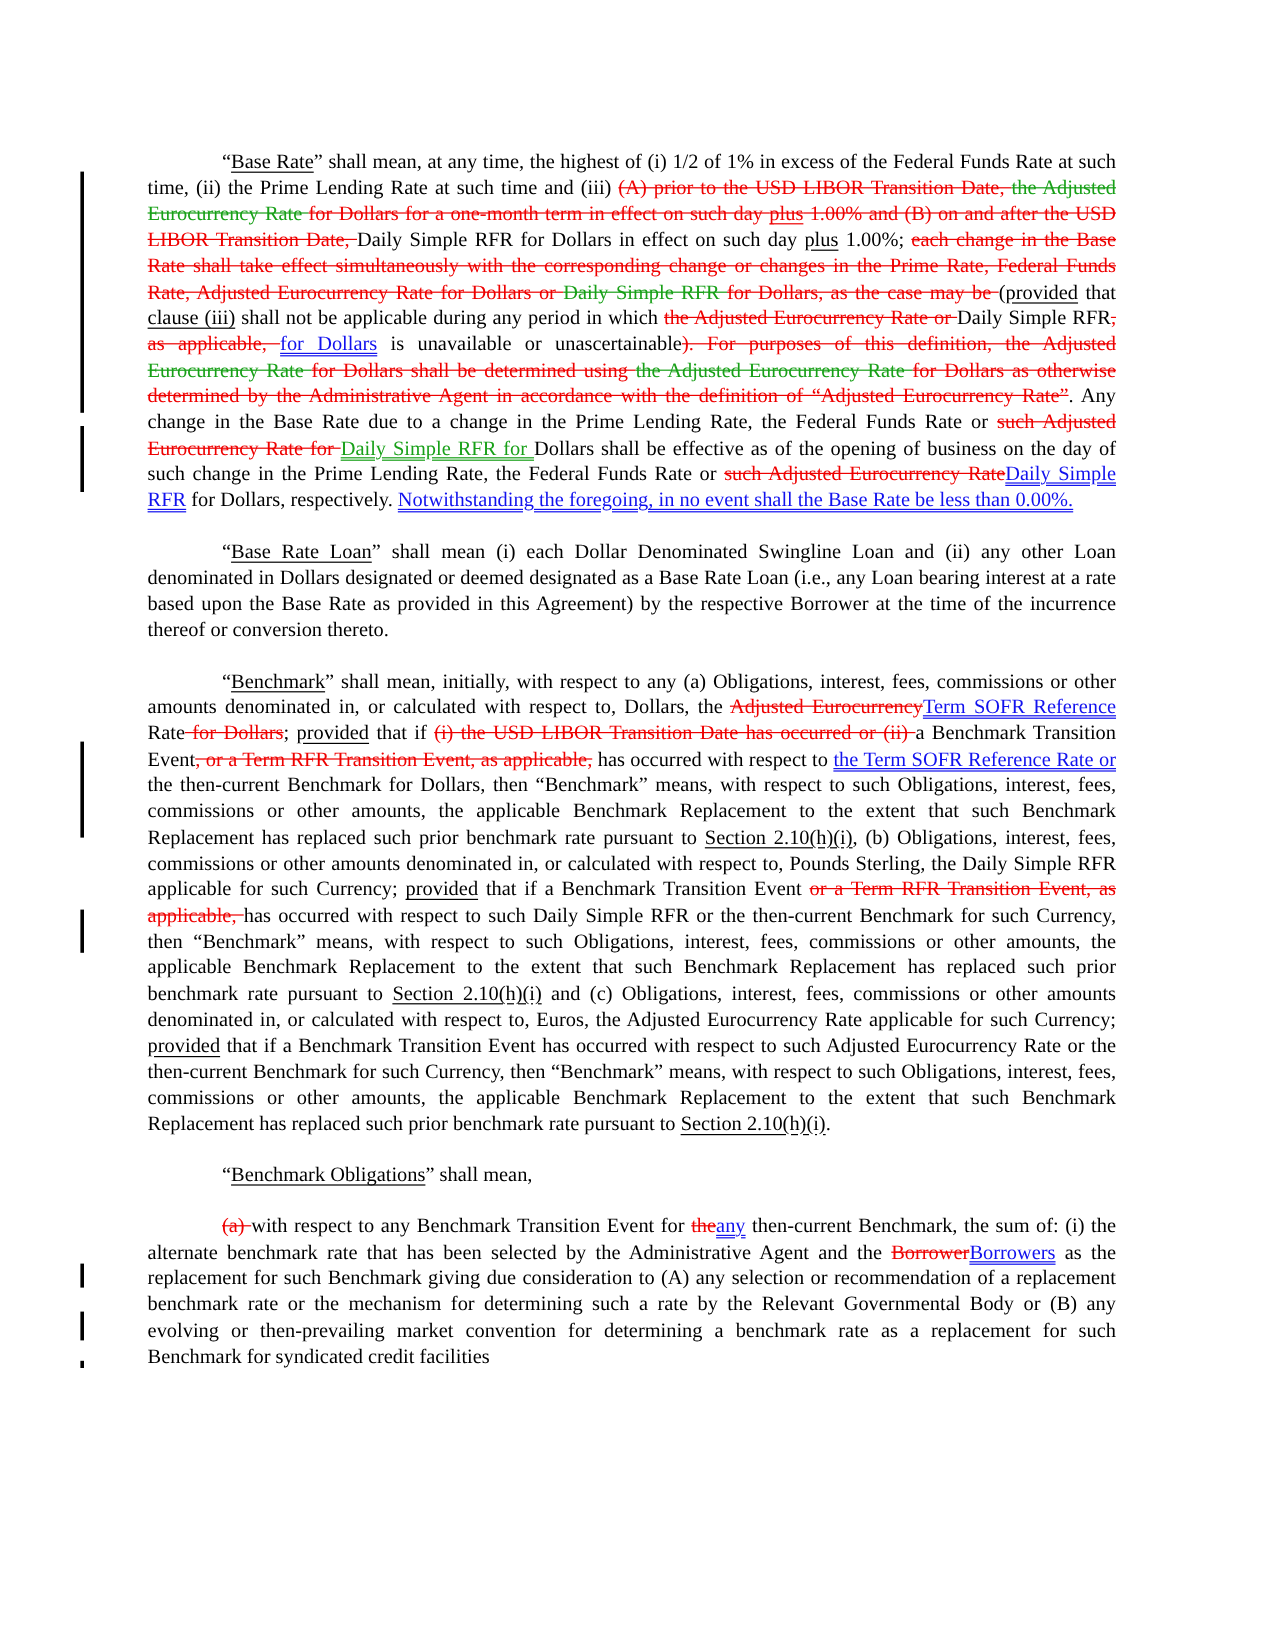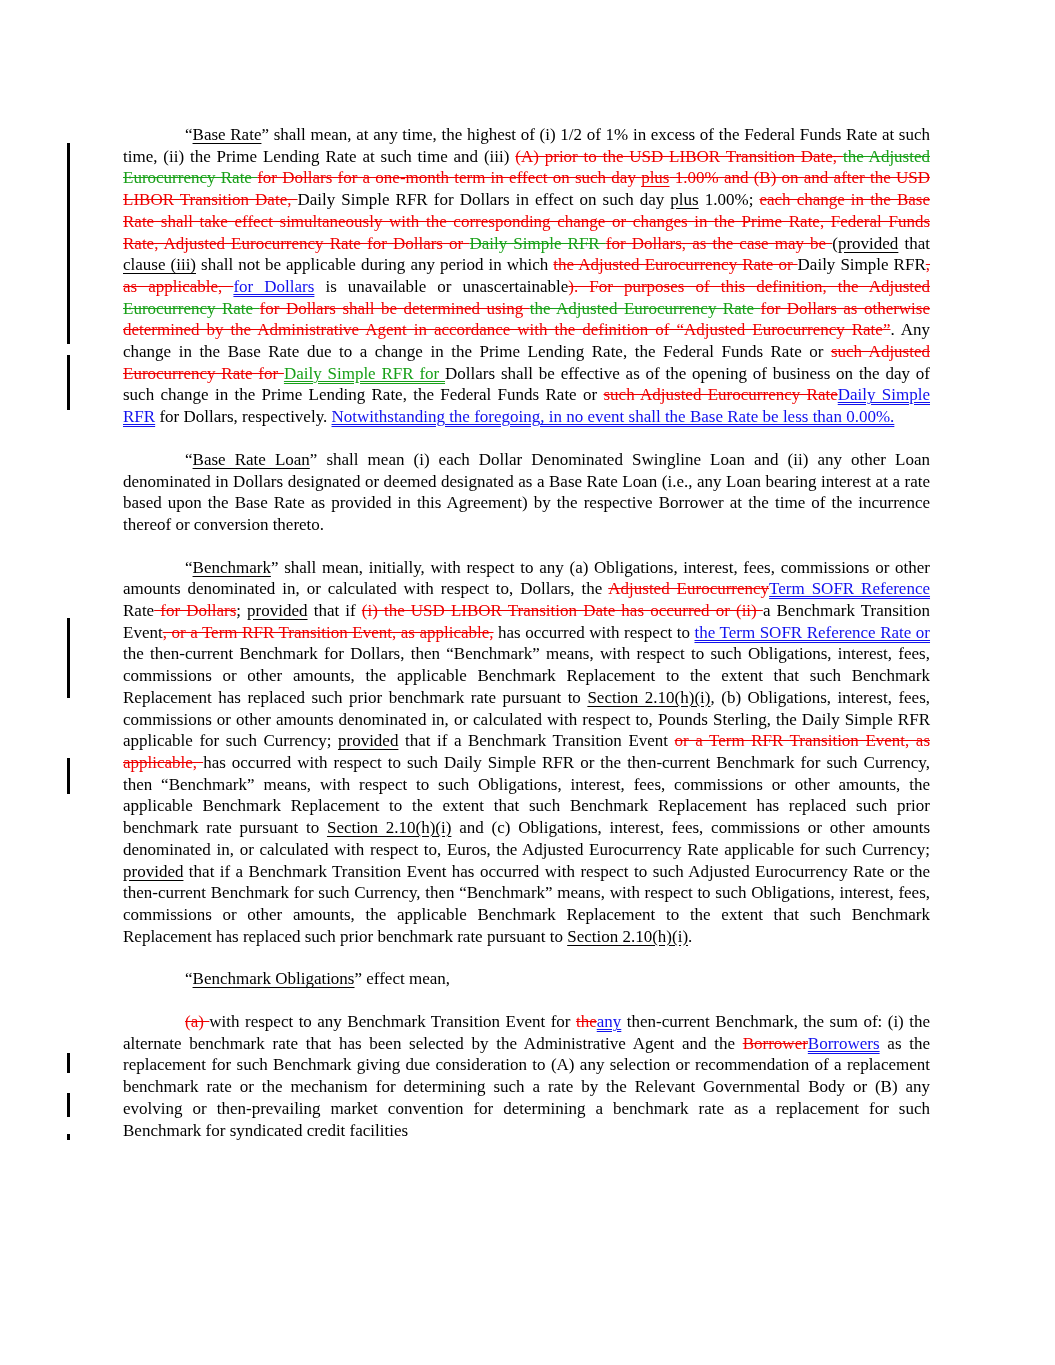--- a/index.html
+++ b/index.html
@@ -64,21 +64,21 @@
 </style>
 </head>
 <body>
 
 <div class="page">
 
   <div class="content" id="doc-body">
       <p class="para"><span class="seg-normal">“</span><span class="seg-term">Base Rate</span><span class="seg-normal">” shall mean, at any time, the highest of (i) 1/2 of 1% in excess of the Federal Funds Rate at such time, (ii) the Prime Lending Rate at such time and (iii) </span><span class="seg-del-red">(A) prior to the USD LIBOR Transition Date, </span><span class="seg-del-green">the Adjusted Eurocurrency Rate </span><span class="seg-del-red">for Dollars for a one-month term in effect on such day </span><span class="seg-del-red-underline">plus</span><span class="seg-del-red"> 1.00% and (B) on and after the USD LIBOR Transition Date, </span><span class="seg-normal">Daily Simple RFR for Dollars in effect on such day </span><span class="seg-underline">plus</span><span class="seg-normal"> 1.00%; </span><span class="seg-del-red">each change in the Base Rate shall take effect simultaneously with the corresponding change or changes in the Prime Rate, Federal Funds Rate, Adjusted Eurocurrency Rate for Dollars or </span><span class="seg-del-green">Daily Simple RFR </span><span class="seg-del-red">for Dollars, as the case may be </span><span class="seg-normal">(</span><span class="seg-term">provided</span><span class="seg-normal"> that </span><span class="seg-term">clause (iii)</span><span class="seg-normal"> shall not be applicable during any period in which </span><span class="seg-del-red">the Adjusted Eurocurrency Rate or </span><span class="seg-normal">Daily Simple RFR</span><span class="seg-del-red">, as applicable, </span><span class="seg-ins-blue">for Dollars</span><span class="seg-normal"> is unavailable or unascertainable</span><span class="seg-del-red">).  For purposes of this definition, the Adjusted </span><span class="seg-del-green">Eurocurrency Rate </span><span class="seg-del-red">for Dollars shall be determined using </span><span class="seg-del-green">the Adjusted Eurocurrency Rate </span><span class="seg-del-red">for Dollars as otherwise determined by the Administrative Agent in accordance with the definition of “Adjusted Eurocurrency Rate”</span><span class="seg-normal">.  Any change in the Base Rate due to a change in the Prime Lending Rate, the Federal Funds Rate or </span><span class="seg-del-red">such Adjusted Eurocurrency Rate for </span><span class="seg-ins-green">Daily Simple RFR for </span><span class="seg-normal">Dollars shall be effective as of the opening of business on the day of such change in the Prime Lending Rate, the Federal Funds Rate or </span><span class="seg-del-red">such Adjusted Eurocurrency Rate</span><span class="seg-ins-blue">Daily Simple RFR</span><span class="seg-normal"> for Dollars, respectively. </span><span class="seg-ins-blue">Notwithstanding the foregoing, in no event shall the Base Rate be less than 0.00%.</span></p>
       <p class="para"><span class="seg-normal">“</span><span class="seg-term">Base Rate Loan</span><span class="seg-normal">” shall mean (i) each Dollar Denominated Swingline Loan and (ii) any other Loan denominated in Dollars designated or deemed designated as a Base Rate Loan (i.e., any Loan bearing interest at a rate based upon the Base Rate as provided in this Agreement) by the respective Borrower at the time of the incurrence thereof or conversion thereto.</span></p>
       <p class="para"><span class="seg-normal">“</span><span class="seg-term">Benchmark</span><span class="seg-normal">” shall mean, initially, with respect to any (a) Obligations, interest, fees, commissions or other amounts denominated in, or calculated with respect to, Dollars, the </span><span class="seg-del-red">Adjusted Eurocurrency</span><span class="seg-ins-blue">Term SOFR Reference</span><span class="seg-normal"> Rate</span><span class="seg-del-red"> for Dollars</span><span class="seg-normal">; </span><span class="seg-term">provided</span><span class="seg-normal"> that if </span><span class="seg-del-red">(i) the USD LIBOR Transition Date has occurred or (ii) </span><span class="seg-normal">a Benchmark Transition Event</span><span class="seg-del-red">, or a Term RFR Transition Event, as applicable,</span><span class="seg-normal"> has occurred with respect to </span><span class="seg-ins-blue">the Term SOFR Reference Rate or </span><span class="seg-normal">the then-current Benchmark for Dollars, then “Benchmark” means, with respect to such Obligations, interest, fees, commissions or other amounts, the applicable Benchmark Replacement to the extent that such Benchmark Replacement has replaced such prior benchmark rate pursuant to </span><span class="seg-term">Section 2.10(h)(i)</span><span class="seg-normal">, (b) Obligations, interest, fees, commissions or other amounts denominated in, or calculated with respect to, Pounds Sterling, the Daily Simple RFR applicable for such Currency; </span><span class="seg-term">provided</span><span class="seg-normal"> that if a Benchmark Transition Event </span><span class="seg-del-red">or a Term RFR Transition Event, as applicable, </span><span class="seg-normal">has occurred with respect to such Daily Simple RFR or the then-current Benchmark for such Currency, then “Benchmark” means, with respect to such Obligations, interest, fees, commissions or other amounts, the applicable Benchmark Replacement to the extent that such Benchmark Replacement has replaced such prior benchmark rate pursuant to </span><span class="seg-term">Section 2.10(h)(i)</span><span class="seg-normal"> and (c) Obligations, interest, fees, commissions or other amounts denominated in, or calculated with respect to, Euros, the Adjusted Eurocurrency Rate applicable for such Currency; </span><span class="seg-term">provided</span><span class="seg-normal"> that if a Benchmark Transition Event has occurred with respect to such Adjusted Eurocurrency Rate or the then-current Benchmark for such Currency, then “Benchmark” means, with respect to such Obligations, interest, fees, commissions or other amounts, the applicable Benchmark Replacement to the extent that such Benchmark Replacement has replaced such prior benchmark rate pursuant to </span><span class="seg-term">Section 2.10(h)(i)</span><span class="seg-normal">.</span></p>
-      <p class="para"><span class="seg-normal">“</span><span class="seg-term">Benchmark Obligations</span><span class="seg-normal">” effect mean,</span></p>
+      <p class="para"><span class="seg-normal">“</span><span class="seg-term">Benchmark Obligations</span><span class="seg-normal">” shall mean,</span></p>
       <p class="para"><span class="seg-del-red">(a) </span><span class="seg-normal">with respect to any Benchmark Transition Event for </span><span class="seg-del-red">the</span><span class="seg-ins-blue">any</span><span class="seg-normal"> then-current Benchmark, the sum of: (i) the alternate benchmark rate that has been selected by the Administrative Agent and the </span><span class="seg-del-red">Borrower</span><span class="seg-ins-blue">Borrowers</span><span class="seg-normal"> as the replacement for such Benchmark giving due consideration to (A) any selection or recommendation of a replacement benchmark rate or the mechanism for determining such a rate by the Relevant Governmental Body or (B) any evolving or then-prevailing market convention for determining a benchmark rate as a replacement for such Benchmark for syndicated credit facilities</span></p>
     </div>
 
   <div id="bars-layer">
       <div class="change-bar" style="top: 143px; height: 201px;"></div>
       <div class="change-bar" style="top: 355px; height: 55px;"></div>
       <div class="change-bar" style="top: 618px; height: 80px;"></div>
       <div class="change-bar" style="top: 758px; height: 36px;"></div>
       <div class="change-bar" style="top: 1053px; height: 20px;"></div>
       <div class="change-bar" style="top: 1093px; height: 24px;"></div>

